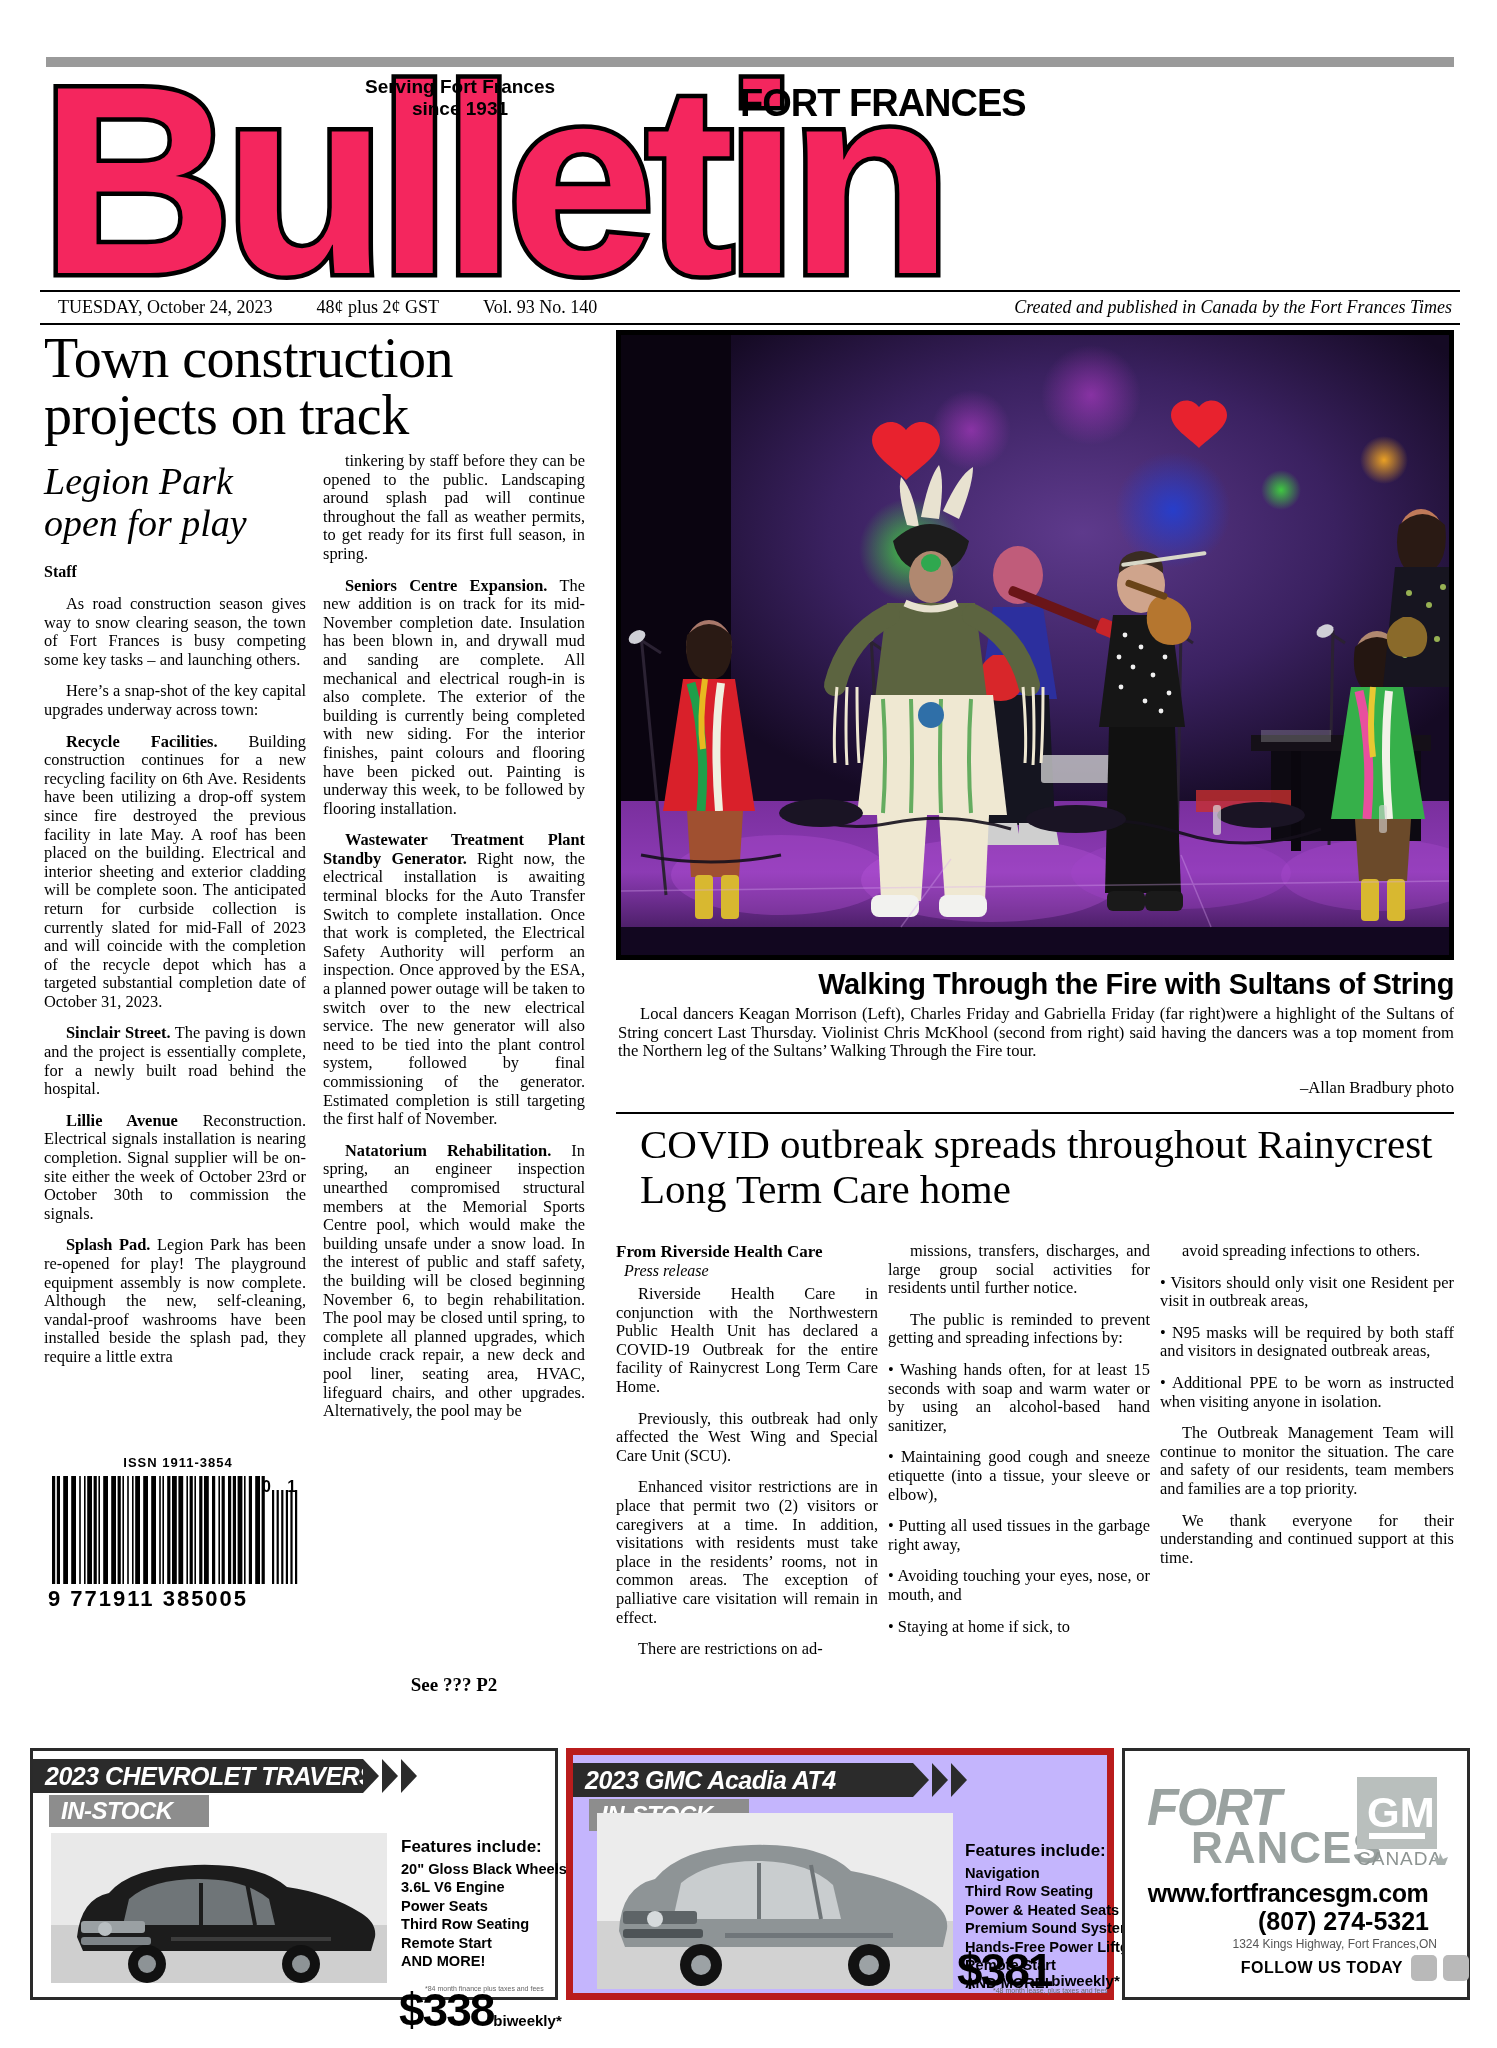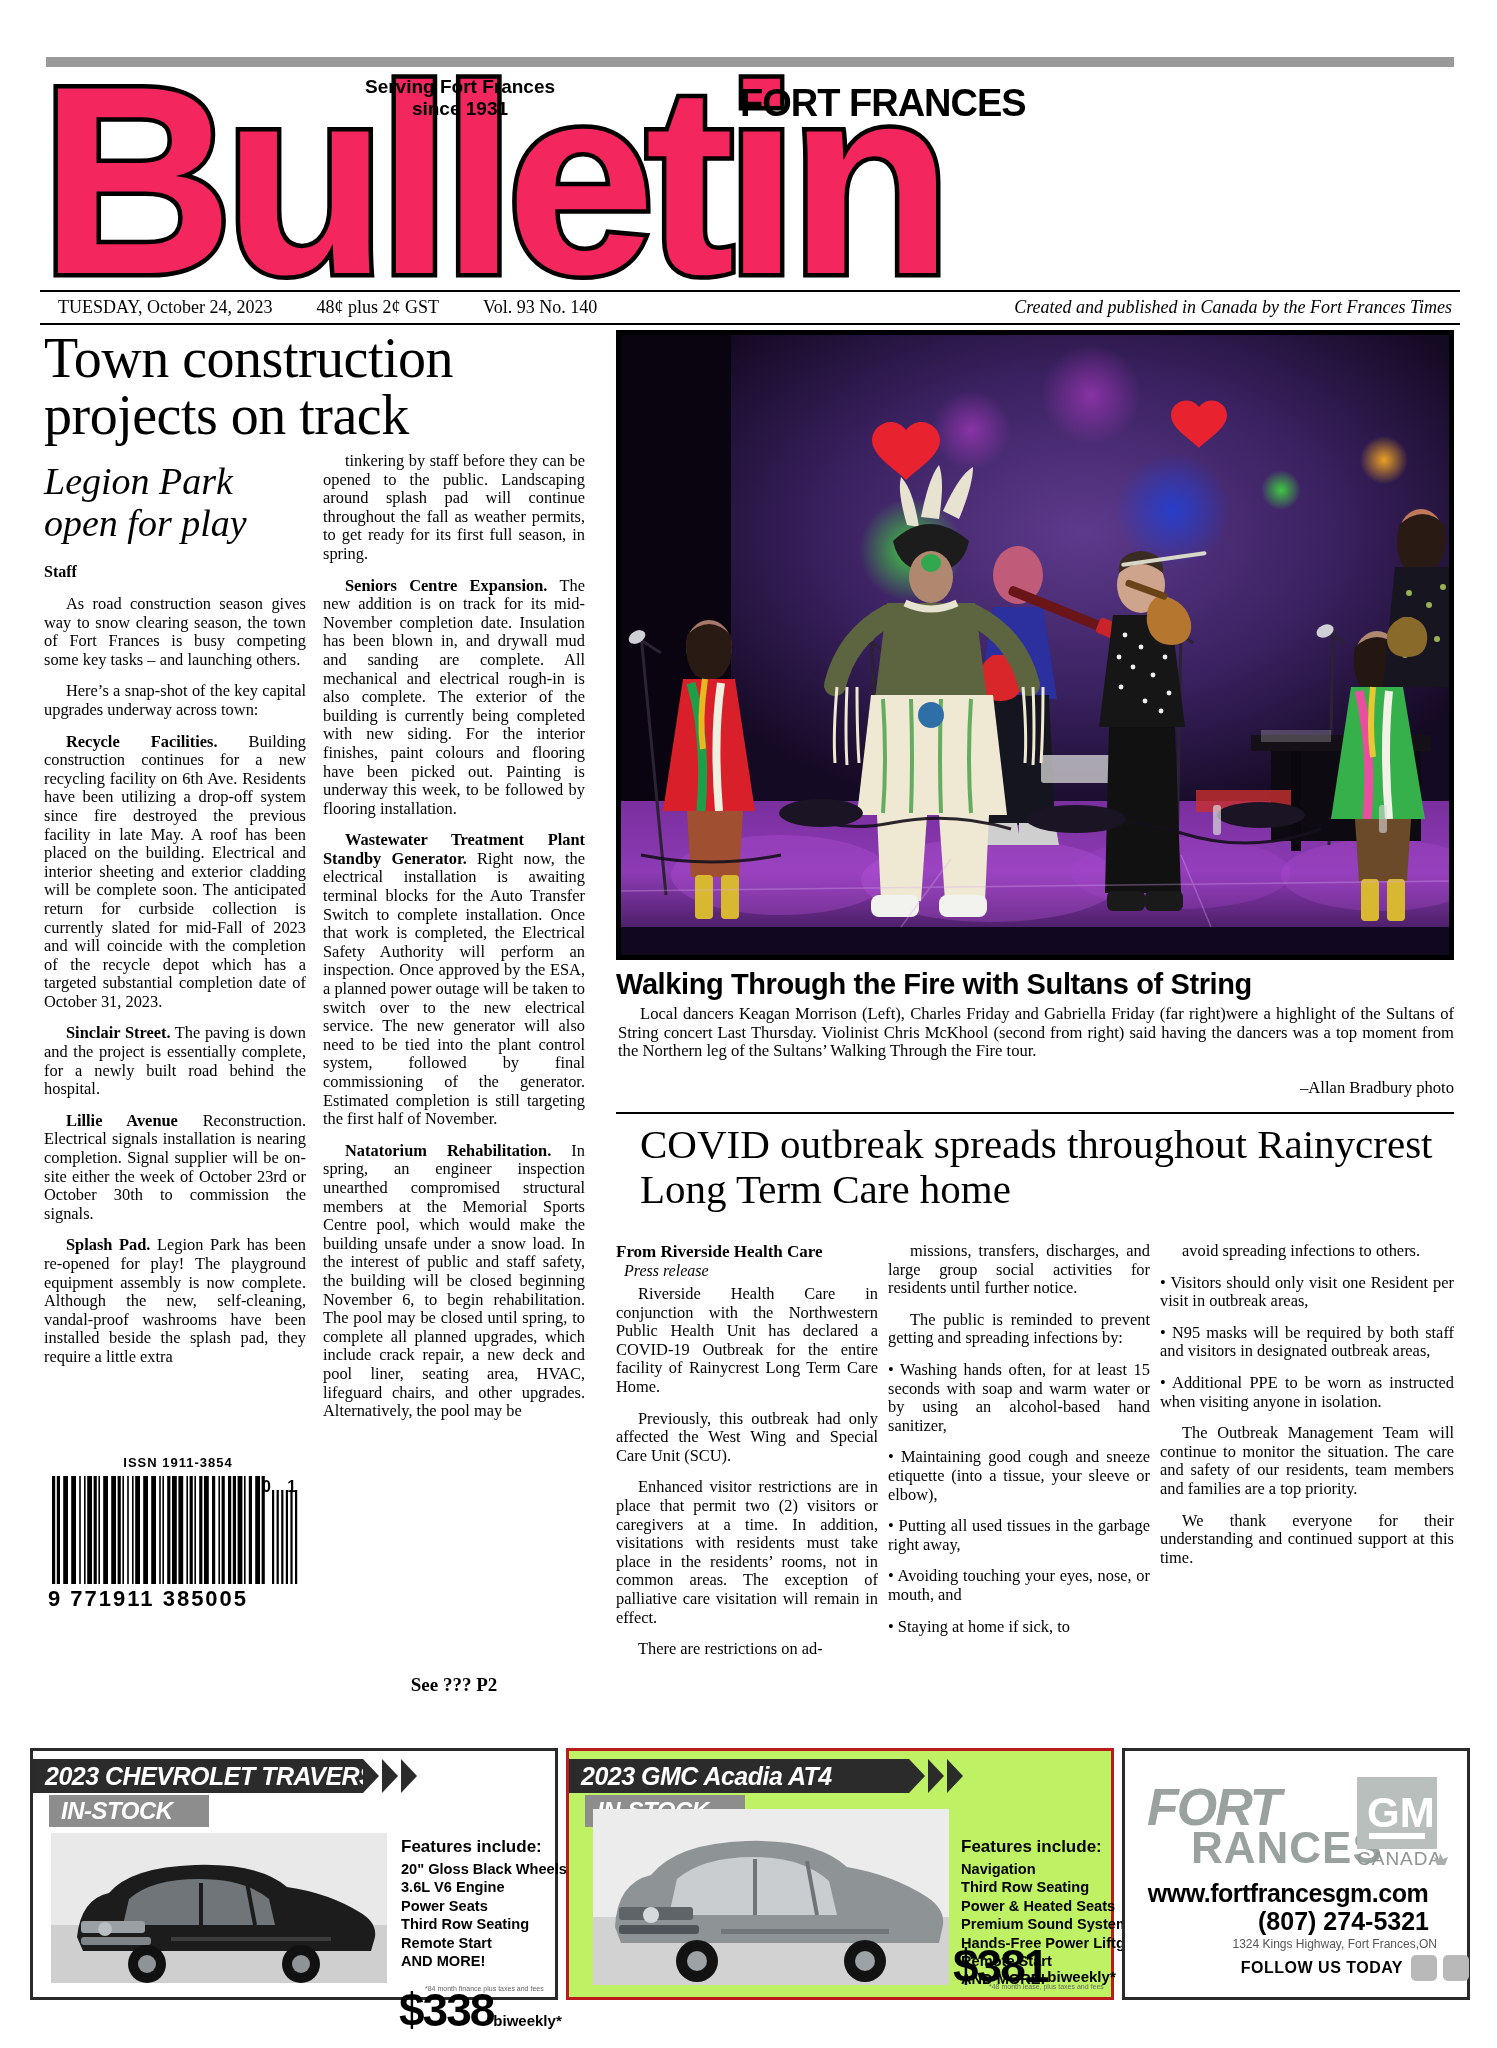--- a/index.html
+++ b/index.html
@@ -64,41 +64,41 @@
           font-family:"Liberation Sans",sans-serif;font-weight:bold;font-size:22px;letter-spacing:2px;}
   .bc-addon-num{position:absolute;left:262px;top:1478px;
           font-family:"Liberation Sans",sans-serif;font-weight:bold;font-size:16px;letter-spacing:6px;}
 
   .seejump{position:absolute;left:323px;top:1674px;width:262px;text-align:center;
            font-size:19px;font-weight:bold;}
 
   
   .photo-frame{position:absolute;left:616px;top:330px;width:838px;height:630px;border:2px solid #000;background:#000;box-sizing:border-box;}
   .photo{position:absolute;inset:3px;overflow:hidden;background:#08030d;}
-  .capthead{position:absolute;left:616px;top:968px;width:838px;text-align:left;
+  .capthead{position:absolute;left:616px;top:968px;width:838px;text-align:right;
             font-family:"Liberation Sans",sans-serif;font-weight:bold;font-size:29px;letter-spacing:-0.4px;}
   .capbody{position:absolute;left:618px;top:1005px;width:836px;font-size:16.6px;line-height:18.6px;text-align:justify;}
   .capbody p{margin:0;text-indent:22px;}
   .credit{position:absolute;left:618px;top:1078px;width:836px;text-align:right;font-size:16.6px;}
 
   
   .rule-covid{position:absolute;left:616px;top:1112px;width:838px;height:2px;background:#000;}
   .headline2{position:absolute;left:640px;top:1122px;width:844px;font-size:41px;line-height:45px;}
   .covid-byline{position:absolute;left:616px;top:1242px;width:262px;font-size:17px;font-weight:bold;line-height:19px;}
   .covid-sub{position:absolute;left:616px;top:1262px;width:262px;font-size:16px;font-style:italic;margin-left:8px;}
   .colC{left:616px;top:1285px;width:262px;}
   .colD{left:888px;top:1242px;width:262px;}
   .colE{left:1160px;top:1242px;width:294px;}
   .bullet{text-indent:0 !important;}
 
   
   .ads{position:absolute;left:30px;top:1748px;width:1440px;height:260px;}
   .ad{position:absolute;top:0;height:252px;box-sizing:border-box;}
   .ad-chev{left:0;width:528px;border:3px solid #2a2a2a;background:#fff;}
-  .ad-gmc{left:536px;width:548px;border:3px solid #b91c1c;background:#bef264;}
+  .ad-gmc{left:536px;width:548px;border:7px solid #b91c1c;background:#c4b5fd;}
   .ad-dealer{left:1092px;width:348px;border:3px solid #2a2a2a;background:#fff;}
 
   .ad-banner{position:absolute;left:0;top:8px;height:34px;background:#2b2b2b;display:flex;align-items:center;}
   .ad-banner span{color:#fff;font-family:"Liberation Sans",sans-serif;font-weight:bold;
                   font-style:italic;font-size:25px;padding-left:12px;letter-spacing:-0.5px;white-space:nowrap;}
   .chevrons{position:absolute;top:8px;height:34px;display:flex;align-items:center;gap:3px;}
   .chev{width:0;height:0;border-top:17px solid transparent;border-bottom:17px solid transparent;border-left:16px solid #2b2b2b;}
   .instock{position:absolute;left:16px;top:44px;height:32px;background:#8d8d8d;display:flex;align-items:center;}
   .instock span{color:#fff;font-family:"Liberation Sans",sans-serif;font-weight:bold;font-style:italic;
                 font-size:24px;padding:0 18px 0 12px;letter-spacing:-0.5px;}

